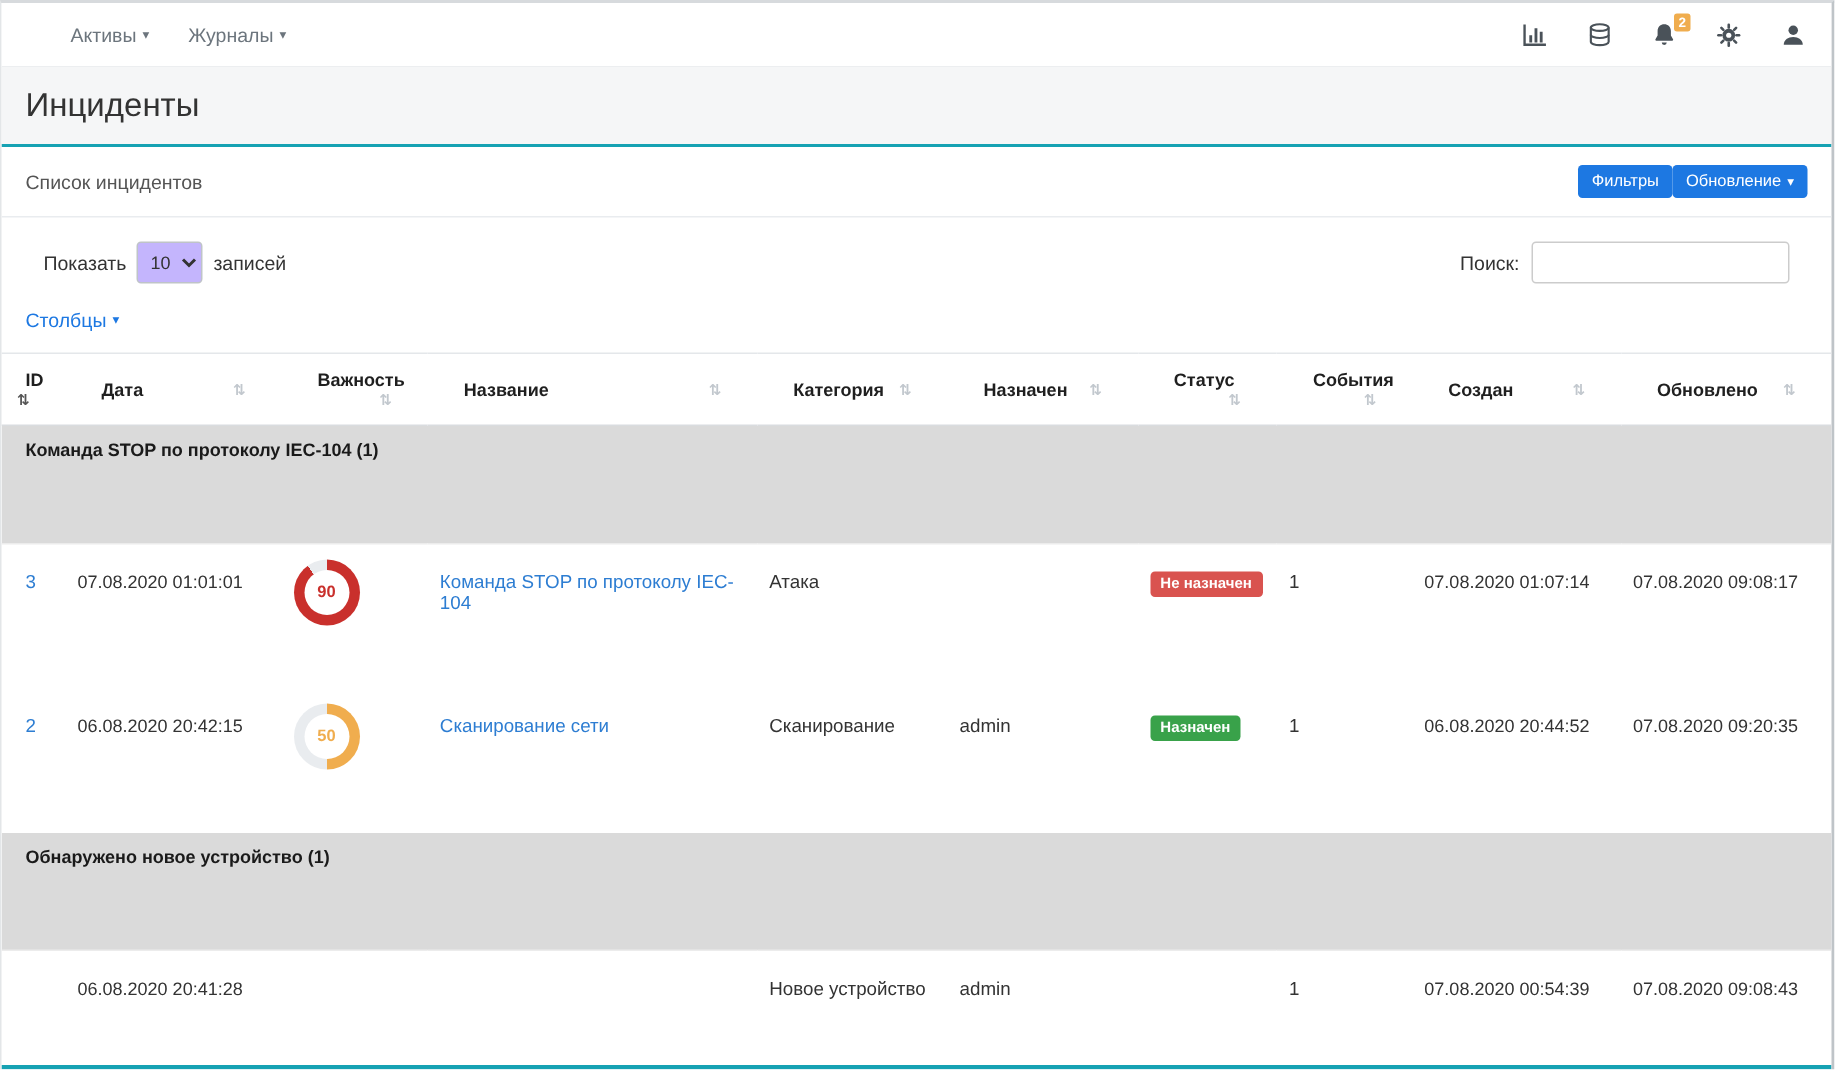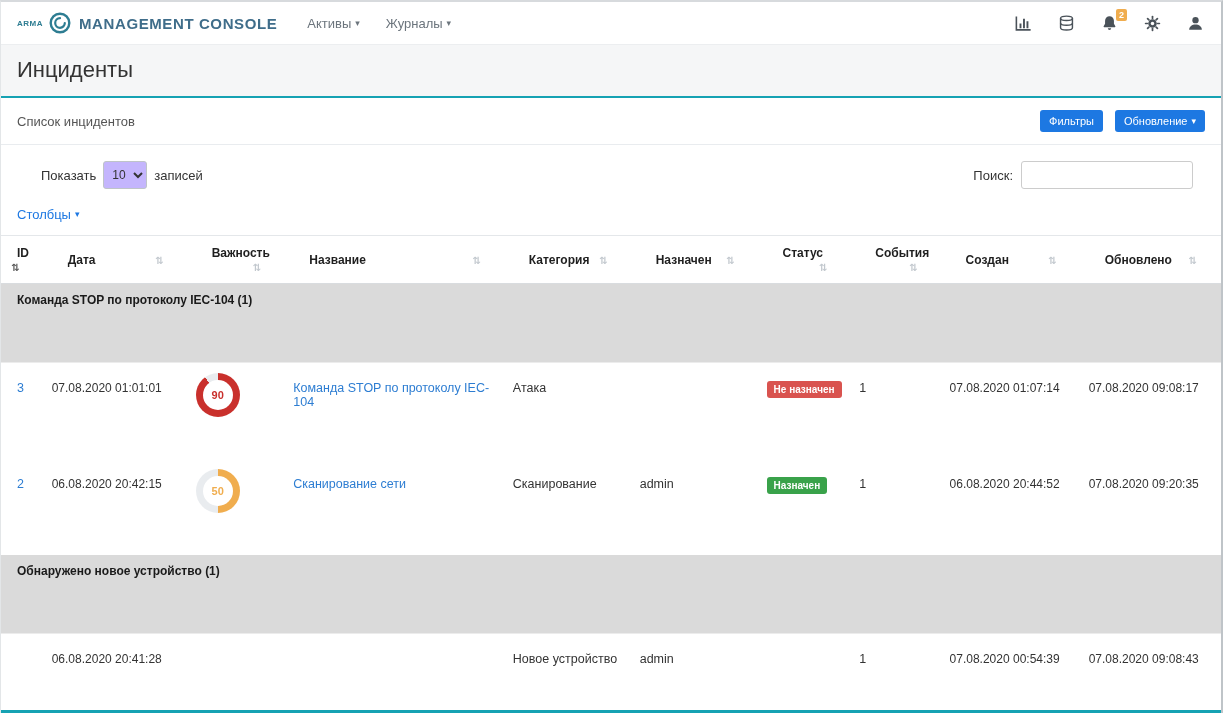--- a/index.html
+++ b/index.html
@@ -21,24 +21,24 @@
   .nav-right{margin-left:auto;display:flex;align-items:center;gap:24px;color:#4a5259;}
   .nicon{width:19px;height:19px;display:block;cursor:pointer;color:#4a5259;}
   .bell-wrap{position:relative;cursor:pointer;}
   .bell-badge{position:absolute;top:-5px;right:-8px;background:#f0ad4e;color:#fff;font-size:9px;font-weight:bold;padding:1px 3px;border-radius:2px;line-height:1.2;}
   
   .titlebar{background:#f5f6f7;padding:12px 16px 13px;border-bottom:2px solid #16a2b3;}
   .page-title{margin:0;font-size:22px;font-weight:400;color:#333;}
   
   .panel-head{display:flex;align-items:center;padding:12px 16px;border-bottom:1px solid #e9ecef;}
   .panel-title{font-size:13px;color:#555;}
-  .panel-actions{margin-left:auto;display:flex;gap:12px;}
+  .panel-actions{margin-left:auto;display:flex;gap:0;}
   .btn-blue{background:#1d78e2;color:#fff;font-size:11px;padding:5px 9px;border:none;border-radius:3px;font-family:inherit;cursor:pointer;display:flex;align-items:center;gap:4px;}
   
-  .controls{display:flex;align-items:center;padding:16px 28px 4px;margin-left:12px;}
+  .controls{display:flex;align-items:center;padding:16px 28px 4px;}
   .show-group{display:flex;align-items:center;gap:7px;font-size:13px;color:#333;}
   .show-select{height:28px;border:1px solid #bfc4c8;border-radius:3px;font-size:12px;padding:0 4px;background:#c4b5fd;color:#333;font-family:inherit;}
   .search-group{margin-left:auto;display:flex;align-items:center;gap:8px;font-size:13px;color:#333;}
   .search-input{width:172px;height:28px;border:1px solid #ccc;border-radius:3px;box-sizing:border-box;padding:0 8px;font-family:inherit;font-size:13px;}
   .columns-row{padding:12px 16px 12px;}
   .link-blue{color:#1d78e2;font-size:13px;cursor:pointer;text-decoration:none;display:inline-flex;align-items:center;gap:4px;}
   
   table{width:100%;border-collapse:collapse;table-layout:fixed;}
   thead th{font-size:12px;font-weight:bold;text-align:left;color:#1f1f1f;padding:10px 24px;border-top:1px solid #e4e7ea;border-bottom:1px solid #d9dcdf;cursor:pointer;white-space:nowrap;overflow:hidden;}
   thead th:first-child{padding-left:16px;}
@@ -56,28 +56,20 @@
   
   .badge{display:inline-block;color:#fff;font-size:10px;font-weight:bold;padding:3px 7px;border-radius:3px;white-space:nowrap;}
   .bottom-bar{position:absolute;left:0;right:0;bottom:0;height:3px;background:#16a2b3;}
 </style>
 </head>
 <body>
 
 <div class="app">
 
   <div class="navbar">
-    <div class="brand">
-      <span class="brand-prefix">ARMA</span>
-      <svg class="logo-svg" viewBox="0 0 24 24">
-        <circle cx="12" cy="12" r="9.3" fill="none" stroke="#2e7d92" stroke-width="2.4"></circle>
-        <path d="M12 7.2a4.8 4.8 0 1 0 4.8 4.8" fill="none" stroke="#2e7d92" stroke-width="2.2" stroke-linecap="round"></path>
-      </svg>
-      <span class="brand-text">MANAGEMENT CONSOLE</span>
-    </div>
     <div class="nav-menus">
       <div class="nav-menu">
         <span>Активы</span>
         <span class="caret">▾</span>
       </div>
       <div class="nav-menu">
         <span>Журналы</span>
         <span class="caret">▾</span>
       </div>
     </div>

